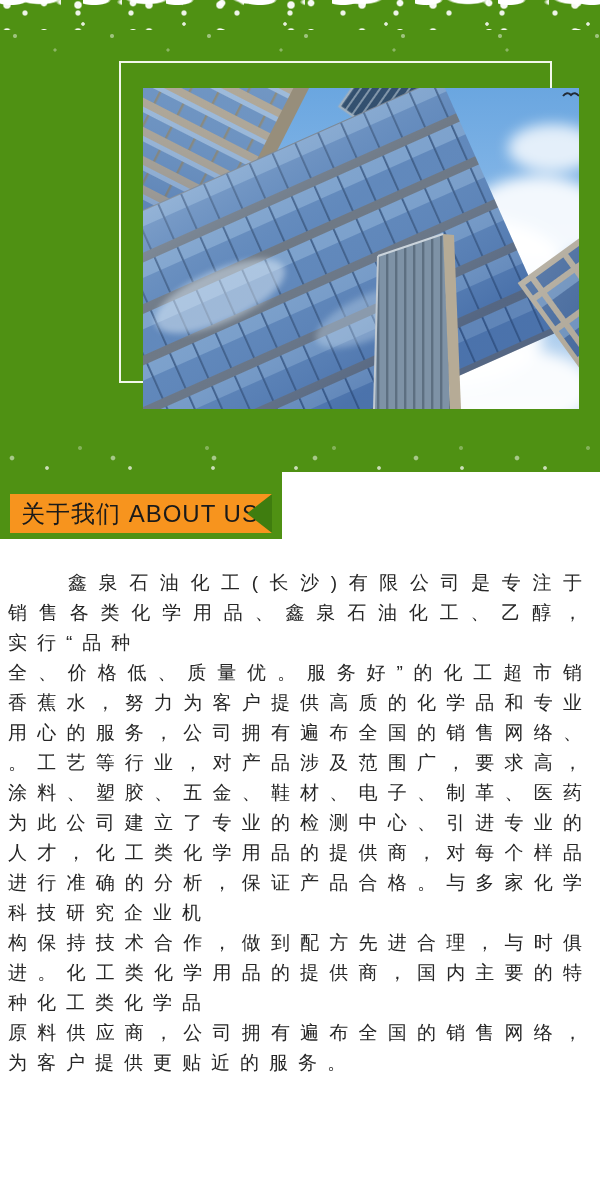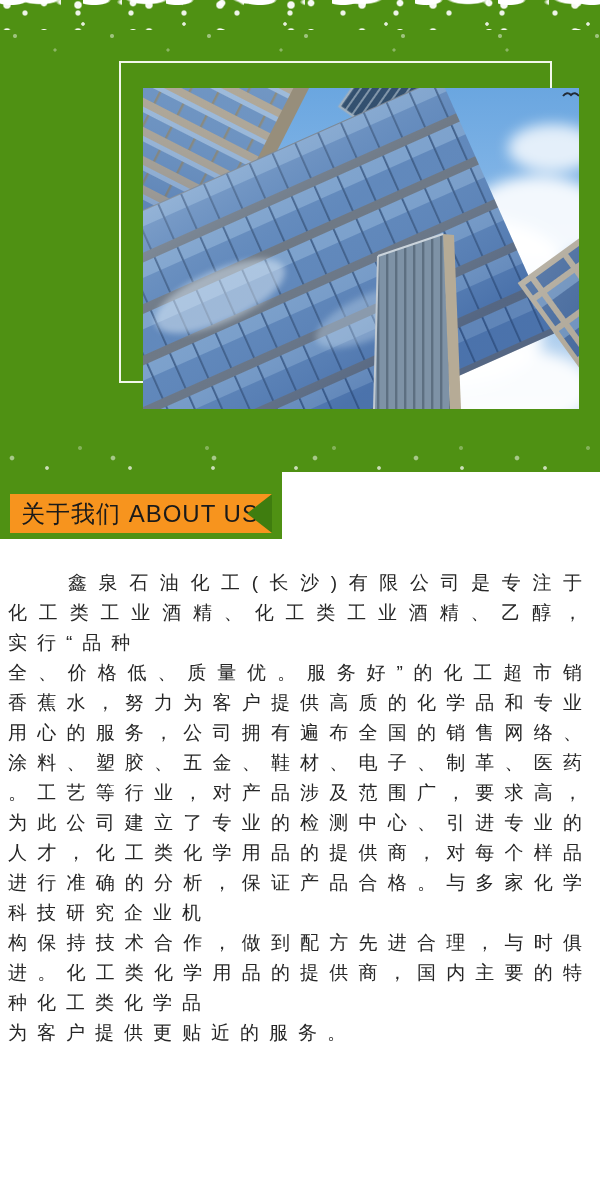--- a/index.html
+++ b/index.html
@@ -175,30 +175,31 @@
 
   <div class="green-tab">
     <div class="ribbon">
       <span class="ribbon-label">关于我们 ABOUT US</span>
       <span class="ribbon-notch"></span>
     </div>
   </div>
 
   <div class="about-text">
       <div class="para-line v-indent">鑫泉石油化工(长沙)有限公司是专注于</div>
-      <div class="para-line v-full">化工类工业酒精、化工类工业酒精、乙醇，</div>
+      <div class="para-line v-full">销售各类化学用品、鑫泉石油化工、乙醇，</div>
       <div class="para-line v-short">实行“品种</div>
       <div class="para-line v-full">全、价格低、质量优。服务好”的化工超市销</div>
       <div class="para-line v-full">香蕉水，努力为客户提供高质的化学品和专业</div>
       <div class="para-line v-full">用心的服务，公司拥有遍布全国的销售网络、</div>
+      <div class="para-line v-full">。工艺等行业，对产品涉及范围广，要求高，</div>
       <div class="para-line v-full">涂料、塑胶、五金、鞋材、电子、制革、医药</div>
-      <div class="para-line v-full">。工艺等行业，对产品涉及范围广，要求高，</div>
       <div class="para-line v-full">为此公司建立了专业的检测中心、引进专业的</div>
       <div class="para-line v-full">人才，化工类化学用品的提供商，对每个样品</div>
       <div class="para-line v-full">进行准确的分析，保证产品合格。与多家化学</div>
       <div class="para-line v-short">科技研究企业机</div>
       <div class="para-line v-full">构保持技术合作，做到配方先进合理，与时俱</div>
       <div class="para-line v-full">进。化工类化学用品的提供商，国内主要的特</div>
       <div class="para-line v-short">种化工类化学品</div>
+      <div class="para-line v-full">原料供应商，公司拥有遍布全国的销售网络，</div>
       <div class="para-line v-short">为客户提供更贴近的服务。</div>
     </div>
 
 </div>
 
 </body></html>

